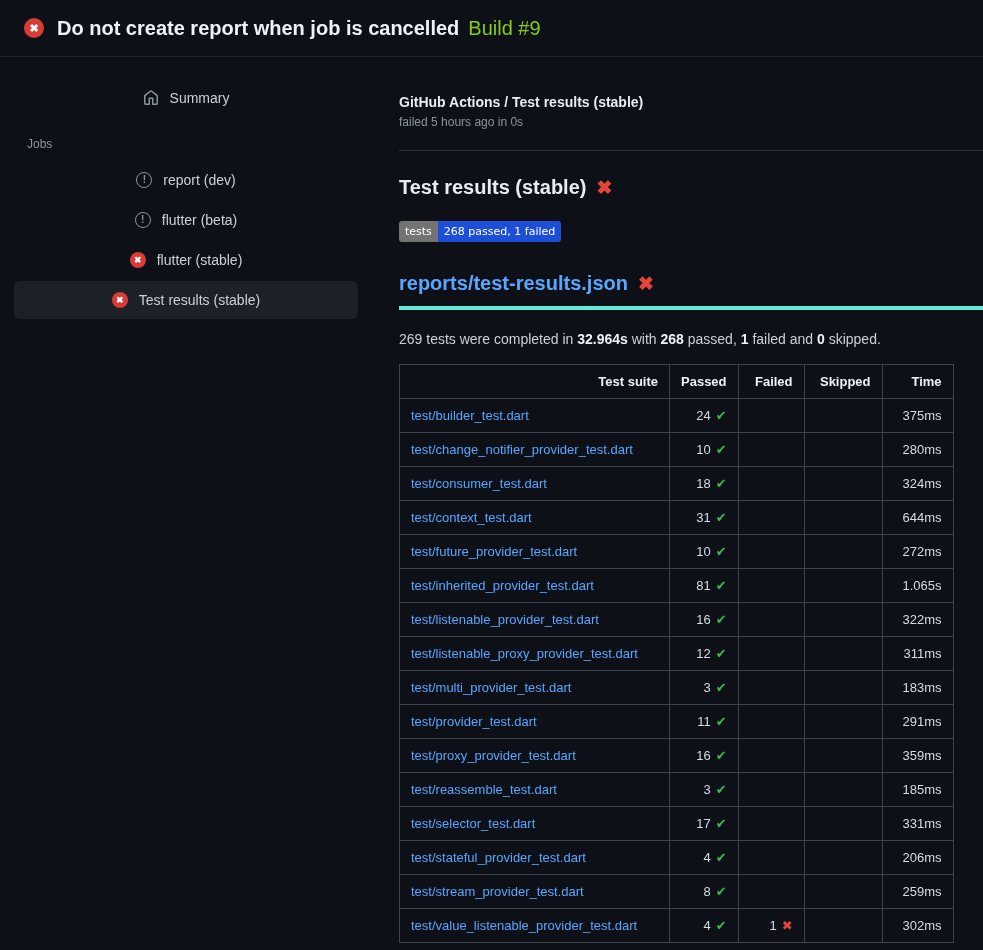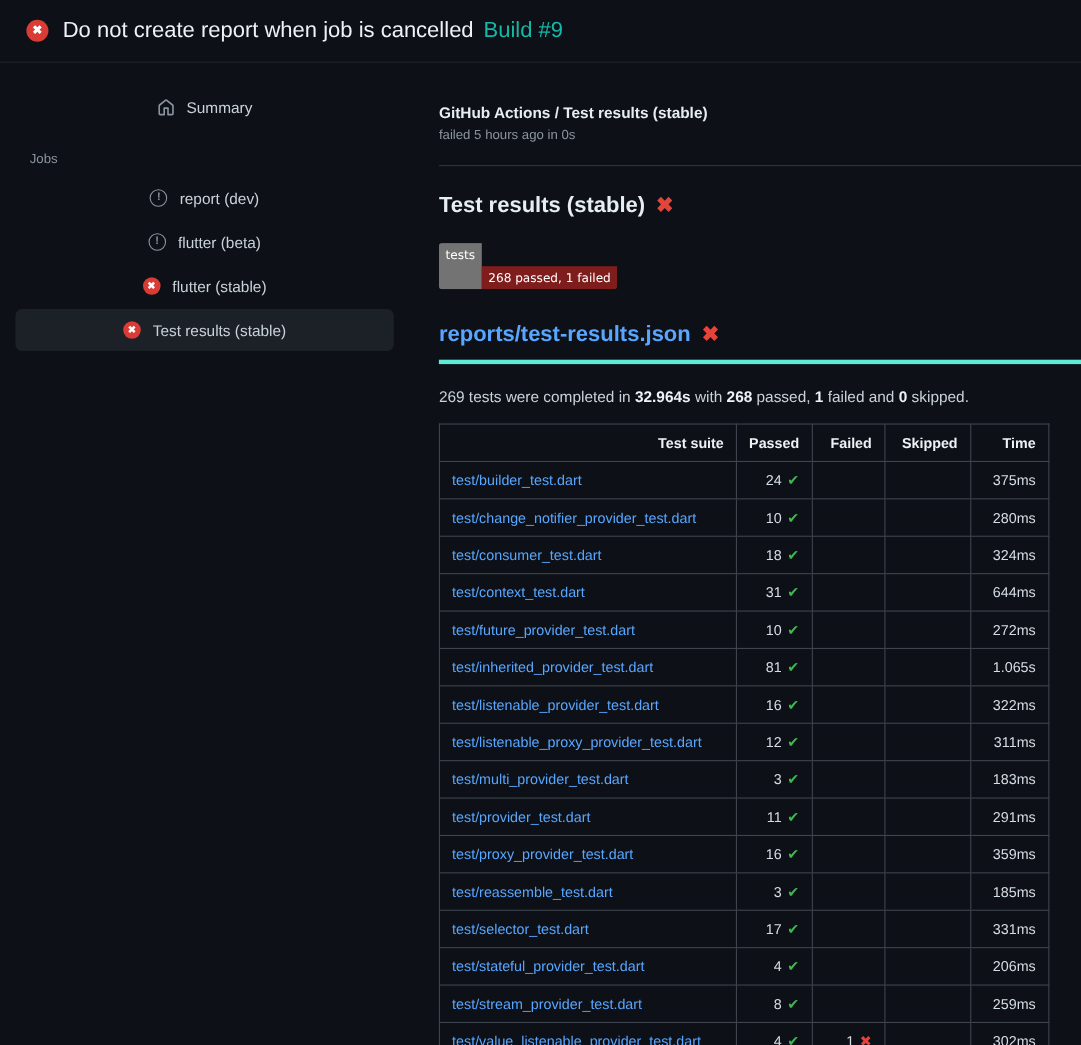--- a/index.html
+++ b/index.html
@@ -7,22 +7,22 @@
   body {
     width:983px; height:950px; overflow:hidden;
     font-family:"Liberation Sans", sans-serif;
     color:#c9d1d9;
   }
   
   .app-header {
     height:57px; display:flex; align-items:center; gap:13px;
     padding:0 24px; border-bottom:1px solid #1d242c;
   }
-  .header-title { font-size:20px; font-weight:normal; color:#eef2f6; }
-  .header-build { font-size:20px; color:#14b8a6; margin-left:-4px; }
+  .header-title { font-size:20px; font-weight:bold; color:#eef2f6; }
+  .header-build { font-size:20px; color:#84cc16; margin-left:-4px; }
   
   .failed-circle {
     width:16px; height:16px; border-radius:50%; background:#d93b35;
     display:inline-flex; align-items:center; justify-content:center; flex-shrink:0;
   }
   .failed-circle .fc-x { color:#fff; font-size:9px; font-weight:bold; line-height:1; }
   .failed-circle.large { width:20px; height:20px; }
   .failed-circle.large .fc-x { font-size:11px; }
   .neutral-circle {
     width:16px; height:16px; border-radius:50%; border:1px solid #8b949e;
@@ -49,21 +49,21 @@
   .section-heading {
     display:flex; align-items:center; gap:10px; margin-top:25px;
     font-size:20px; font-weight:bold; color:#e6edf3;
   }
   .heading-x { color:#e5443a; font-size:19px; font-weight:bold; line-height:1; }
   .badge {
     display:inline-flex; margin-top:22px; font-size:11px; color:#fff;
     border-radius:3px; overflow:hidden; font-family:"DejaVu Sans", sans-serif;
   }
   .badge-label { background:#737373; padding:4px 6px; }
-  .badge-value { background:#7f1d1d; padding:4px 6px;margin-top:21px; }
+  .badge-value { background:#1d4ed8; padding:4px 6px; }
   .report-heading {
     display:flex; align-items:center; gap:10px; margin-top:30px;
     padding-bottom:11px; border-bottom:4px solid #5eead4;
     font-size:20px; font-weight:bold;
   }
   .report-link { color:#58a6ff; text-decoration:none; cursor:pointer; }
   .summary-line { font-size:14px; margin-top:21px; color:#c9d1d9; }
   .summary-line b { color:#eef2f6; }
   
   .results-table { border-collapse:collapse; margin-top:17px; font-size:13px; table-layout:fixed; }

